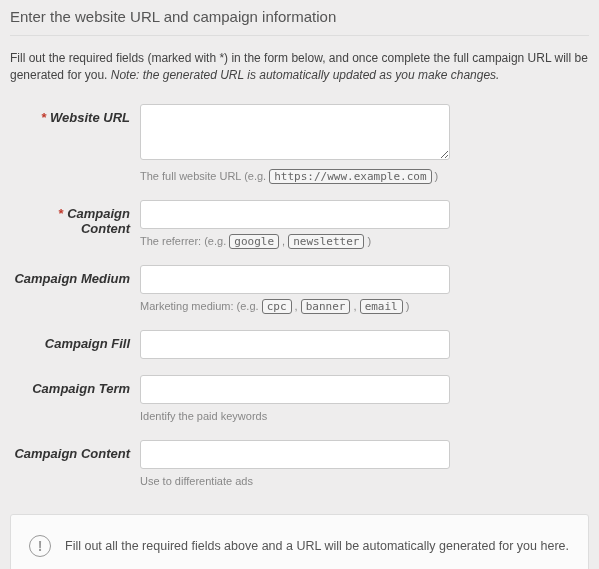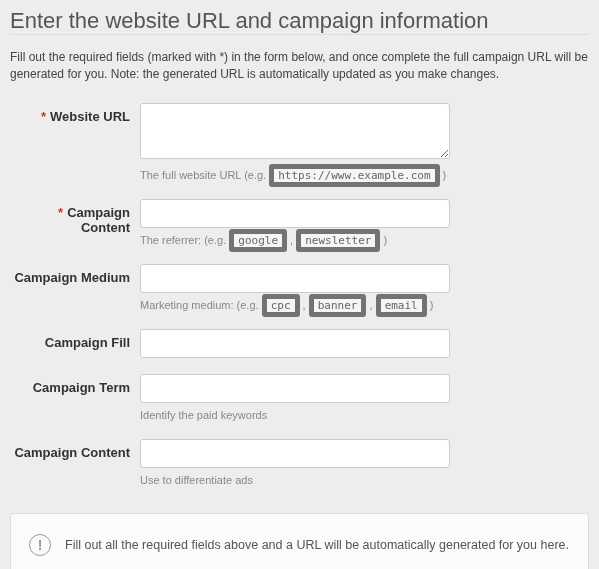--- a/index.html
+++ b/index.html
@@ -4,46 +4,48 @@
 <style>
   * { box-sizing: border-box; margin: 0; padding: 0; }
   body {
     background: #eeeded;
     font-family: -apple-system, BlinkMacSystemFont, "Segoe UI", Arial, sans-serif;
     color: #444;
     width: 599px;
     padding: 8px 10px;
   }
   .heading {
-    font-size: 22px;
+    font-size: 15px;
     font-weight: 400;
     color: #555;
+    padding-bottom: 10px;
     border-bottom: 1px solid #ddd;
     margin-bottom: 14px;
   }
   .intro {
     font-size: 12px;
     color: #444;
     line-height: 1.4;
     margin-bottom: 20px;
   }
-  .intro .note { }
+  .intro .note { font-style: italic; }
   .form-row {
     display: flex;
     align-items: flex-start;
     margin-bottom: 16px;
   }
   .label-col {
     width: 130px;
     text-align: right;
     padding-right: 10px;
     padding-top: 6px;
     font-size: 13px;
     font-weight: 600;
     color: #333;
+    font-style: italic;
   }
   .req { color: #c0392b; margin-right: 4px; }
   .input-col { flex: 1; max-width: 310px; }
   .input-col textarea,
   .input-col input[type=text] {
     width: 100%;
     border: 1px solid #ccc;
     border-radius: 3px;
     padding: 6px 8px;
     font-size: 13px;
@@ -53,21 +55,21 @@
   }
   .input-col textarea { height: 56px; resize: both; }
   .hint {
     font-size: 11px;
     color: #888;
     margin-top: 5px;
     line-height: 1.3;
   }
   .hint code {
     background: #f5f5f5;
-    border: 5px solid #737373;
+    border: 1px solid #737373;
     border-radius: 3px;
     padding: 0 4px;
     font-family: ui-monospace, Menlo, Consolas, monospace;
     font-size: 11px;
     color: #666;
     text-align: right;
   }
   .output-box {
     margin-top: 26px;
     border: 1px solid #ddd;

